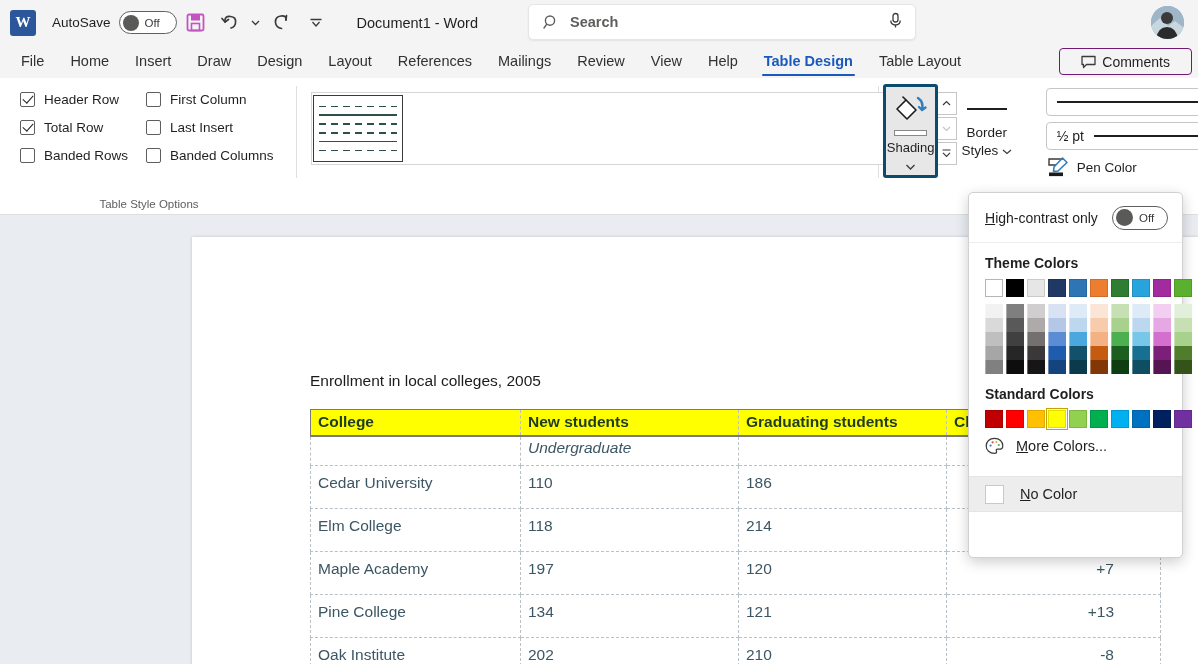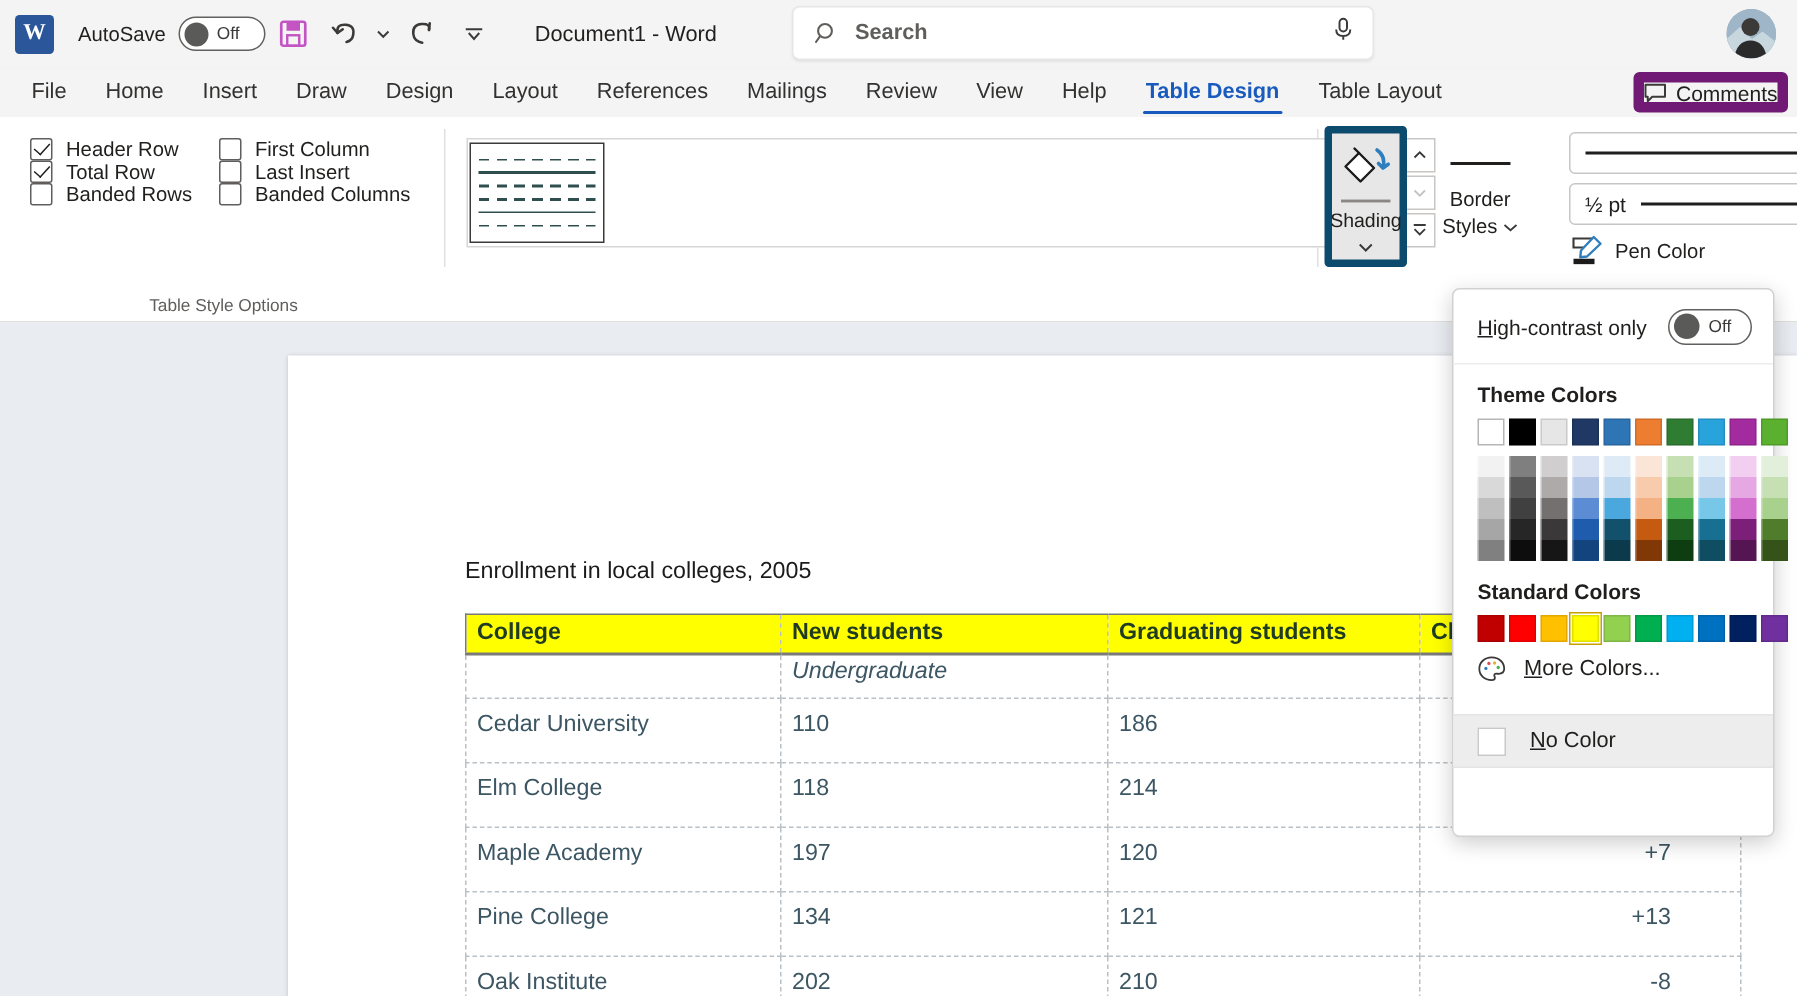--- a/index.html
+++ b/index.html
@@ -63,43 +63,43 @@
     font-size:14.5px; color:#323130; padding:3px 13px 9px 13px;
     white-space:nowrap; position:relative;
   }
   .tab.active { color:#185abd; font-weight:bold; }
   .tab.active::after {
     content:""; position:absolute; left:11px; right:11px; bottom:2px;
     height:2.5px; background:#185abd; border-radius:2px;
   }
   #comments-btn {
     position:absolute; right:6px; bottom:3px; height:27px;
-    border:7px solid #701a75; border-radius:4px; background:#f4f4f4;
-    display:flex; align-items:center; padding:0 0; font-size:14px;
+    border:1px solid #701a75; border-radius:4px; background:#f4f4f4;
+    display:flex; align-items:center; padding:0 21px; font-size:14px;
     color:#201f1e; white-space:nowrap;
   }
   #comments-btn svg { margin-right:6px; }
 
   
   #ribbon {
     height:137px; background:#fff; border-bottom:1px solid #e1dfdd;
     position:relative; display:flex;
   }
   .ribbon-group { position:relative; height:100%; }
   .group-label {
     position:absolute; bottom:4px; left:0; right:0; text-align:center;
     font-size:11.5px; color:#605e5c;
   }
   .group-divider {
     width:1px; background:#e1dfdd; height:92px; margin-top:8px; align-self:flex-start;
   }
 
   
   #tso { width:298px; padding:14px 0 0 20px; }
-  .tso-grid { display:grid; grid-template-columns:126px 150px; }
+  .tso-grid { display:grid; grid-template-columns:126px 150px; row-gap:13px; }
   .chk-item { display:flex; align-items:center; font-size:13.5px; color:#201f1e; }
   .chk-box {
     width:15px; height:15px; border:1px solid #605e5c; border-radius:2px;
     background:#fff; margin-right:9px; position:relative; flex:none;
   }
   .chk-box.checked::after {
     content:""; position:absolute; left:4px; top:0px; width:5px; height:9px;
     border:solid #201f1e; border-width:0 1.6px 1.6px 0; transform:rotate(42deg);
   }
 
@@ -125,21 +125,21 @@
   }
   .scroll-btn {
     width:20px; height:23px; border:1px solid #c8c6c4; background:#fff;
     display:flex; align-items:center; justify-content:center;
   }
 
   
   #shading-group { width:62px; }
   #shading-btn {
     position:absolute; left:4px; top:6px; width:55px; height:94px;
-    background:#e7e7e7; border:5px solid #0c4a6e; border-radius:3px;
+    background:#e7e7e7; border:3px solid #0c4a6e; border-radius:3px;
     display:flex; flex-direction:column; align-items:center; padding-top:6px;
   }
   #shading-swatch {
     width:33px; height:11px; border:1px solid #8a8886; background:#fff; margin-top:1px;
   }
   #shading-label { font-size:13px; color:#201f1e; margin-top:4px; }
 
   
   #borders-group { width:300px; }
   #bstyles-btn {

